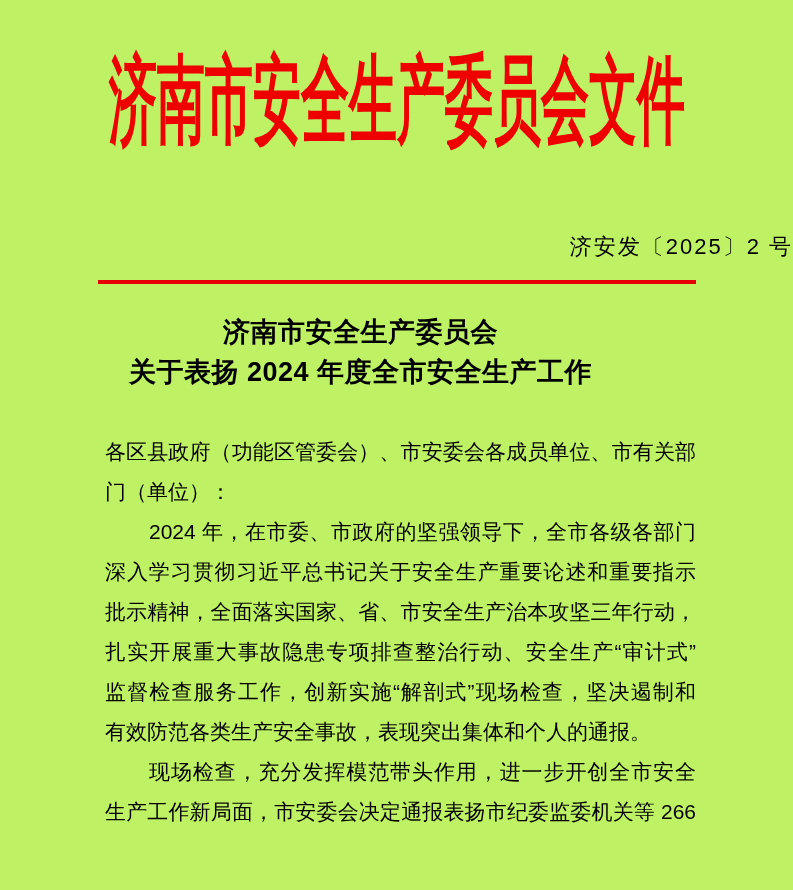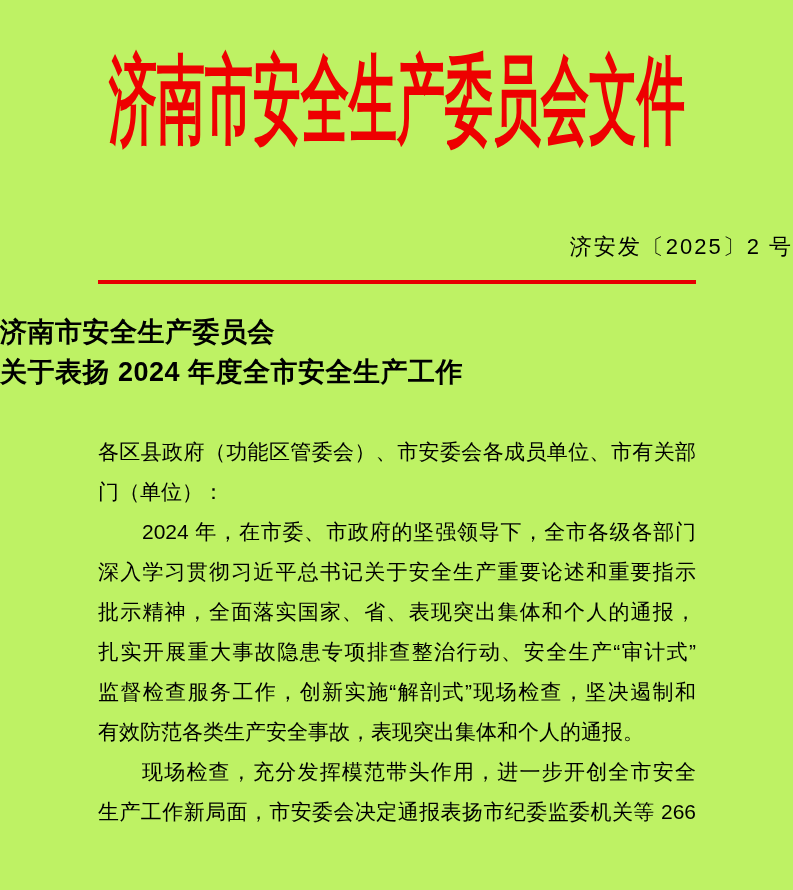--- a/index.html
+++ b/index.html
@@ -51,35 +51,36 @@
   
   .red-rule {
     height: 4px;
     background: var(--rule-red);
     margin: 20px 97px 0 98px;
   }
   
   .title {
     margin-top: 28px;
     padding-right: 72px;
-    text-align: left;
+    text-align: center;
     font-weight: bold;
     font-size: 27px;
     line-height: 40px;
     letter-spacing: 0.5px;
   }
   
   .body-text {
     margin: 40px 97px 0 98px;
     font-size: 21px;
   }
   .line {
     height: 40px;
     line-height: 40px;
     white-space: nowrap;
+    margin-left: 7px;
   }
   .line.j {
     white-space: normal;
     text-align: justify;
     text-align-last: justify;
     text-justify: inter-character;
     overflow: hidden;
   }
   .line.ind {
     text-indent: 44px;
@@ -101,21 +102,21 @@
   <div class="title">
     <div class="title-line">济南市安全生产委员会</div>
     <div class="title-line">关于表扬 2024 年度全市安全生产工作</div>
   </div>
 
   <div class="body-text">
     <div class="line j">各区县政府（功能区管委会）、市安委会各成员单位、市有关部</div>
     <div class="line">门（单位）：</div>
     <div class="line j ind">2024 年，在市委、市政府的坚强领导下，全市各级各部门</div>
     <div class="line j">深入学习贯彻习近平总书记关于安全生产重要论述和重要指示</div>
-    <div class="line j">批示精神，全面落实国家、省、表现突出集体和个人的通报，</div>
+    <div class="line j">批示精神，全面落实国家、省、市安全生产治本攻坚三年行动，</div>
     <div class="line j">扎实开展重大事故隐患专项排查整治行动、安全生产“审计式”</div>
     <div class="line j">监督检查服务工作，创新实施“解剖式”现场检查，坚决遏制和</div>
     <div class="line">有效防范各类生产安全事故，表现突出集体和个人的通报。</div>
     <div class="line j ind">现场检查，充分发挥模范带头作用，进一步开创全市安全</div>
     <div class="line j">生产工作新局面，市安委会决定通报表扬市纪委监委机关等 266</div>
   </div>
 
 </div>
 
 </body></html>

